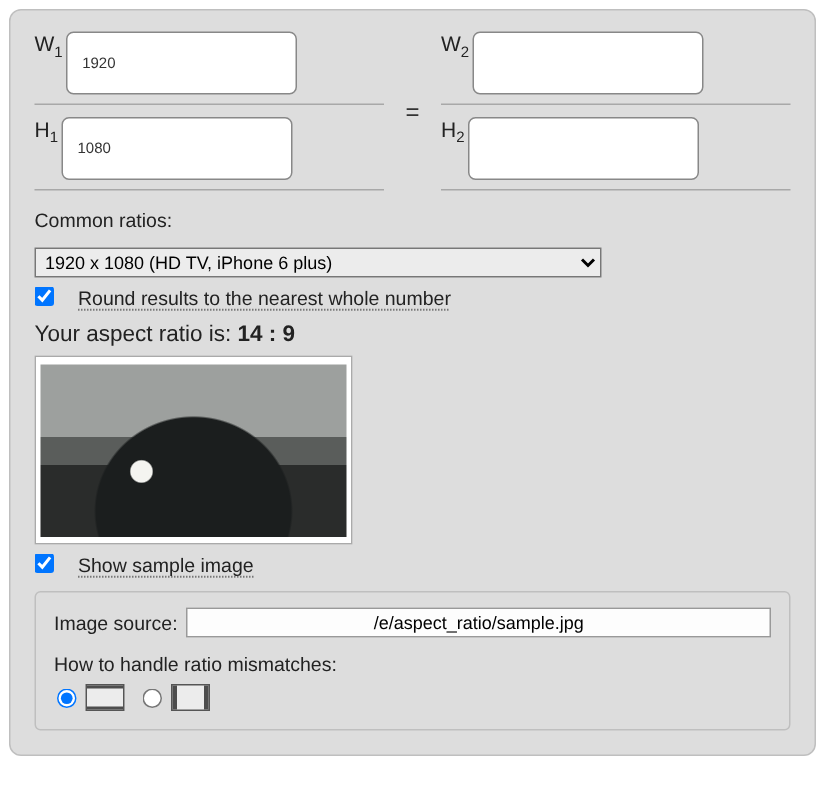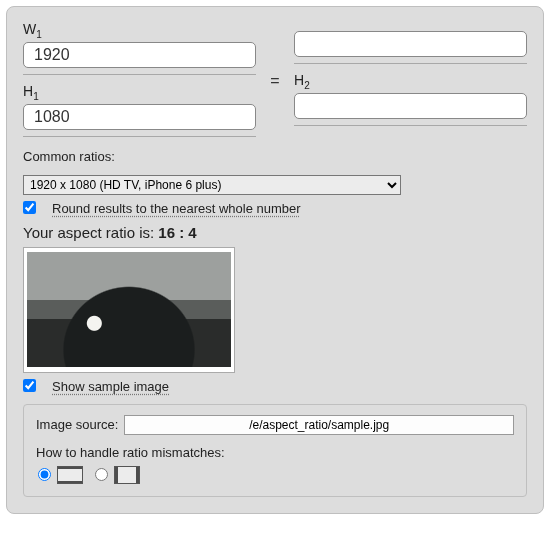--- a/index.html
+++ b/index.html
@@ -32,40 +32,39 @@
   }
   .eq {
     width: 18px;
     text-align: center;
     font-size: 16px;
     color: #333;
     padding-top: 4px;
   }
   .field-group {
     display: flex;
-    flex-direction: column;
     gap: 2px;
     padding-bottom: 6px;
     border-bottom: 1px solid #a8a8a8;
   }
   .lbl {
     font-size: 14px;
   }
   .lbl sub {
     font-size: 10px;
     vertical-align: sub;
   }
   .txt {
-    height: 26px;
+    height: 42px;
     border: 1px solid #888;
     border-radius: 5px;
     background: #fff;
     padding: 0 10px;
     font-family: inherit;
-    font-size: 16px;
+    font-size: 10px;
     color: #333;
     outline: none;
   }
   .row {
     margin-top: 6px;
   }
   .row-label {
     display: block;
     margin-bottom: 11px;
     font-size: 13px;
@@ -199,20 +198,21 @@
         <input class="txt" type="text" value="1920" style="">
       </div>
       <div class="field-group">
         <div class="lbl"><span>H</span><sub>1</sub></div>
         <input class="txt" type="text" value="1080" style="">
       </div>
     </div>
     <div class="eq">=</div>
     <div class="col">
       <div class="field-group">
+        <div class="lbl"><span>W</span><sub>2</sub></div>
         <input class="txt" type="text" value="" style="">
       </div>
       <div class="field-group">
         <div class="lbl"><span>H</span><sub>2</sub></div>
         <input class="txt" type="text" value="" style="">
       </div>
     </div>
   </div>
 
   <div class="row">
@@ -221,21 +221,21 @@
       <option>1920 x 1080 (HD TV, iPhone 6 plus)</option>
     </select>
   </div>
 
   <div class="chk-line">
     <input type="checkbox" checked="" style="">
     <label>Round results to the nearest whole number</label>
   </div>
 
   <div class="result">
-    <span>Your aspect ratio is: </span><b>16 : 4</b>
+    <span>Your aspect ratio is: </span><b>14 : 9</b>
   </div>
 
   <div class="sample">
     <div class="sample-inner"></div>
   </div>
 
   <div class="chk-line">
     <input type="checkbox" checked="" style="">
     <label>Show sample image</label>
   </div>

